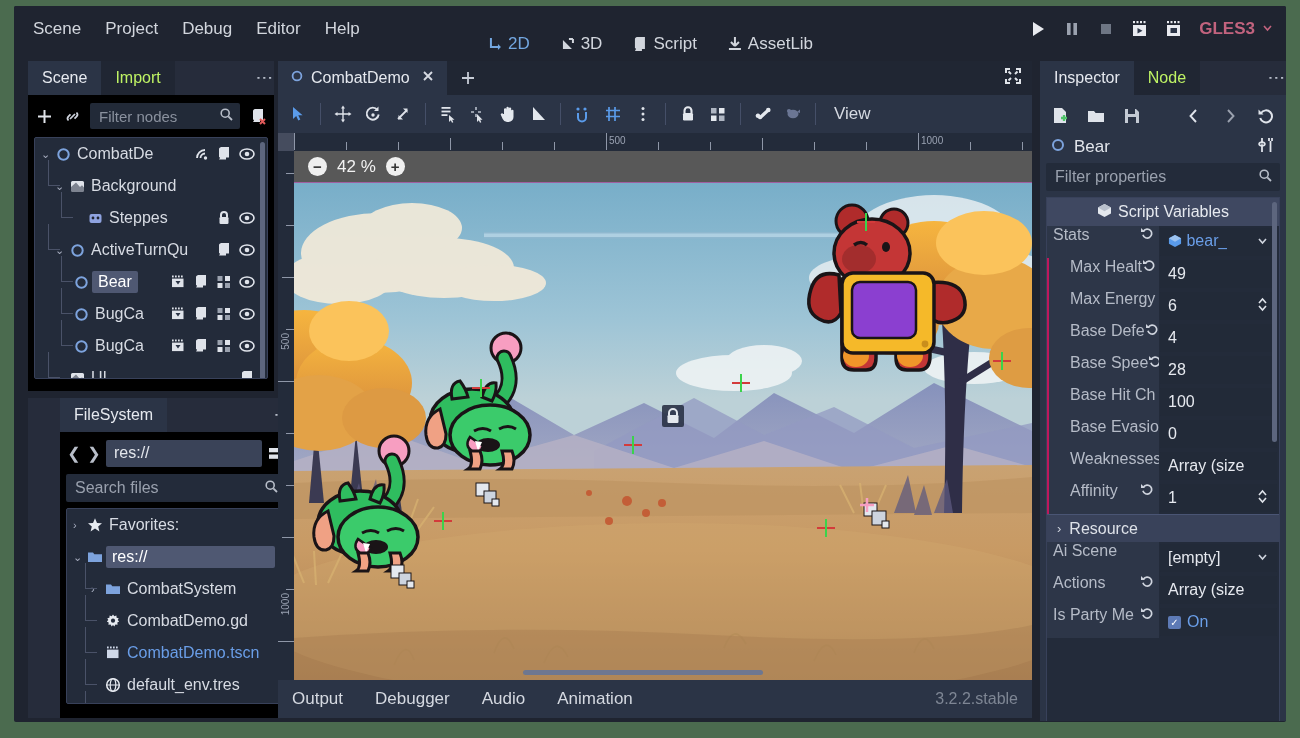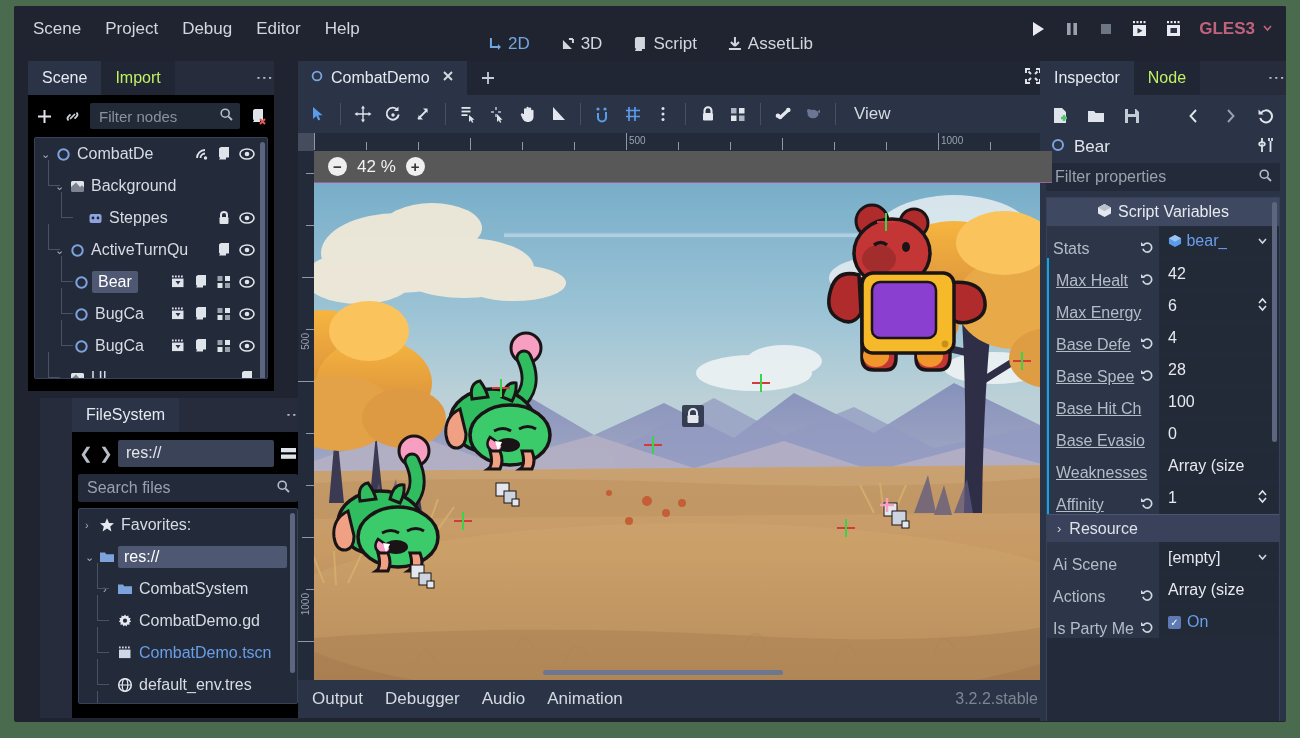--- a/index.html
+++ b/index.html
@@ -57,21 +57,21 @@
     background: #202633; display: flex; align-items: center;
   }
   .dock-tab.active { background: #2b3446; color: #e6e9ef; }
   .dock-kebab {
     position: absolute; right: 6px; top: 50%; transform: translateY(-50%);
     color: #b6bcc8; font-size: 17px; letter-spacing: 0; line-height: 8px;
     writing-mode: vertical-rl; height: 17px;
   }
 
   .scene-dock { left: 14px; top: 55px; width: 246px; height: 330px; }
-  .fs-dock { left: 26px; top: 392px; width: 264px; height: 320px; padding-left: 32px; }
+  .fs-dock { left: 14px; top: 392px; width: 264px; height: 320px; padding-left: 32px; }
 
   .dock-body { background: #000000; padding: 6px; height: calc(100% - 34px); }
 
   .toolrow { display: flex; align-items: center; gap: 8px; height: 30px; }
   .tbtn { color: #c9ced9; width: 20px; height: 20px; display:flex; align-items:center; justify-content:center; }
   .filterbox {
     flex: 1; background: #222a38; border-radius: 2px; height: 26px;
     display: flex; align-items: center; padding: 0 6px 0 9px;
     color: #8a919e; font-size: 15px; justify-content: space-between;
   }
@@ -111,21 +111,21 @@
     flex: 1; background: #3a4358; border-radius: 2px; height: 27px;
     display: flex; align-items: center; padding: 0 8px; color: #e3e6ec; font-size: 16px;
   }
   .fs-search {
     background: #232b3a; border-radius: 2px; height: 28px; margin-top: 6px;
     display: flex; align-items: center; padding: 0 7px 0 9px;
     justify-content: space-between; color: #9aa1ae; font-size: 16px;
   }
 
   
-  .center { position: absolute; left: 284px; top: 55px; width: 754px; height: 657px; }
+  .center { position: absolute; left: 264px; top: 55px; width: 754px; height: 657px; }
   .sc-tabbar { height: 34px; display: flex; align-items: stretch; position: relative; background: #202633;}
   .sc-tab {
     background: #2b3446; color: #e6e9ef; font-size: 16px;
     display: flex; align-items: center; gap: 7px; padding: 0 12px 0 12px;
   }
   .sc-newtab { color: #c7ccd6; font-size: 22px; display: flex; align-items: center; padding: 0 12px; }
   .sc-expand { position: absolute; right: 10px; top: 50%; transform: translateY(-50%); }
 
   .vp-toolbar {
     height: 38px; background: #2b3446; display: flex; align-items: center;
@@ -163,21 +163,21 @@
     position: absolute; left: 16px; top: 50px; right: 0; bottom: 0;
     overflow: hidden;
   }
   .hscroll {
     position: absolute; left: 245px; bottom: 5px; width: 240px; height: 5px;
     background: #6e7790; border-radius: 3px; z-index: 6;
   }
 
   .bottom-panel {
     height: 38px; background: #2b3446; display: flex; align-items: center;
-    padding: 0 14px; gap: 22px;
+    padding: 0 14px; gap: 32px;
   }
   .bp-item { color: #d5d9e1; font-size: 17px; }
   .bp-version { margin-left: auto; color: #7e8694; font-size: 16px; }
 
   
   .insp-dock { position: absolute; left: 1026px; top: 55px; width: 246px; height: 660px; }
   .insp-body { background: #2b3446; padding: 6px 6px 0 6px; height: calc(100% - 34px); overflow: hidden; }
   .insp-toolrow { display: flex; align-items: center; height: 30px; gap: 16px; padding: 0 4px; }
   .insp-spacer { flex: 1; }
   .insp-nodebar {
@@ -192,24 +192,24 @@
   .prop-area {
     margin-top: 6px; background: #232b3a; border: 1px solid #38415a;
     height: calc(100% - 78px); overflow: hidden; position: relative;
   }
   .section-head {
     background: #3f4861; color: #e6e9ef; font-size: 16px; height: 28px;
     display: flex; align-items: center; justify-content: center; gap: 6px;
   }
   .prop-row { display: flex; align-items: stretch; height: 32px; }
   .prop-name {
-    width: 112px; color: #b5bbc7; font-size: 16px; display: flex; align-items: flex-end;
+    width: 112px; color: #b5bbc7; font-size: 16px; display: flex; align-items: flex-start;
     padding-left: 6px; background: #2d3648; white-space: nowrap; overflow: hidden;
   }
-  .prop-name.inset { border-left: 2px solid #0ea5e9; padding-left: 7px; text-decoration: underline; }
+  .prop-name.inset { border-left: 2px solid #be185d; padding-left: 21px; }
   .revert { margin-left: auto; margin-right: 5px; flex: none; }
   .prop-val {
     flex: 1; background: #222a38; color: #e6e9ef; font-size: 16px;
     display: flex; align-items: center; padding: 0 8px; margin: 2px 2px 2px 1px;
     border-radius: 1px; justify-content: space-between;
   }
   .prop-val .vtext { white-space: nowrap; overflow: hidden; }
   .prop-val .link { color: #6a9ee8; }
   .prop-sub {
     background: #39425a; color: #dde1e8; font-size: 16px; height: 28px;
@@ -1141,21 +1141,21 @@
 
         <div class="prop-row">
           <div class="prop-name inset">
             <span>Max Healt</span>
             <span class="revert"><svg width="14" height="14" viewBox="0 0 14 14">
                   <path d="M3.5 5 a4.5 4.5 0 1 1 -0.6 3.8" stroke="#cfd4de" stroke-width="1.7" fill="none"></path>
                   <path d="M1 2 L1 6 L5 6 Z" fill="#cfd4de"></path>
                 </svg></span>
           </div>
           <div class="prop-val">
-            <span class="vtext">42</span>
+            <span class="vtext">49</span>
           </div>
         </div>
 
         <div class="prop-row">
           <div class="prop-name inset">
             <span>Max Energy</span>
           </div>
           <div class="prop-val">
             <span class="vtext">6</span>
             <span><svg width="13" height="15" viewBox="0 0 13 15">

